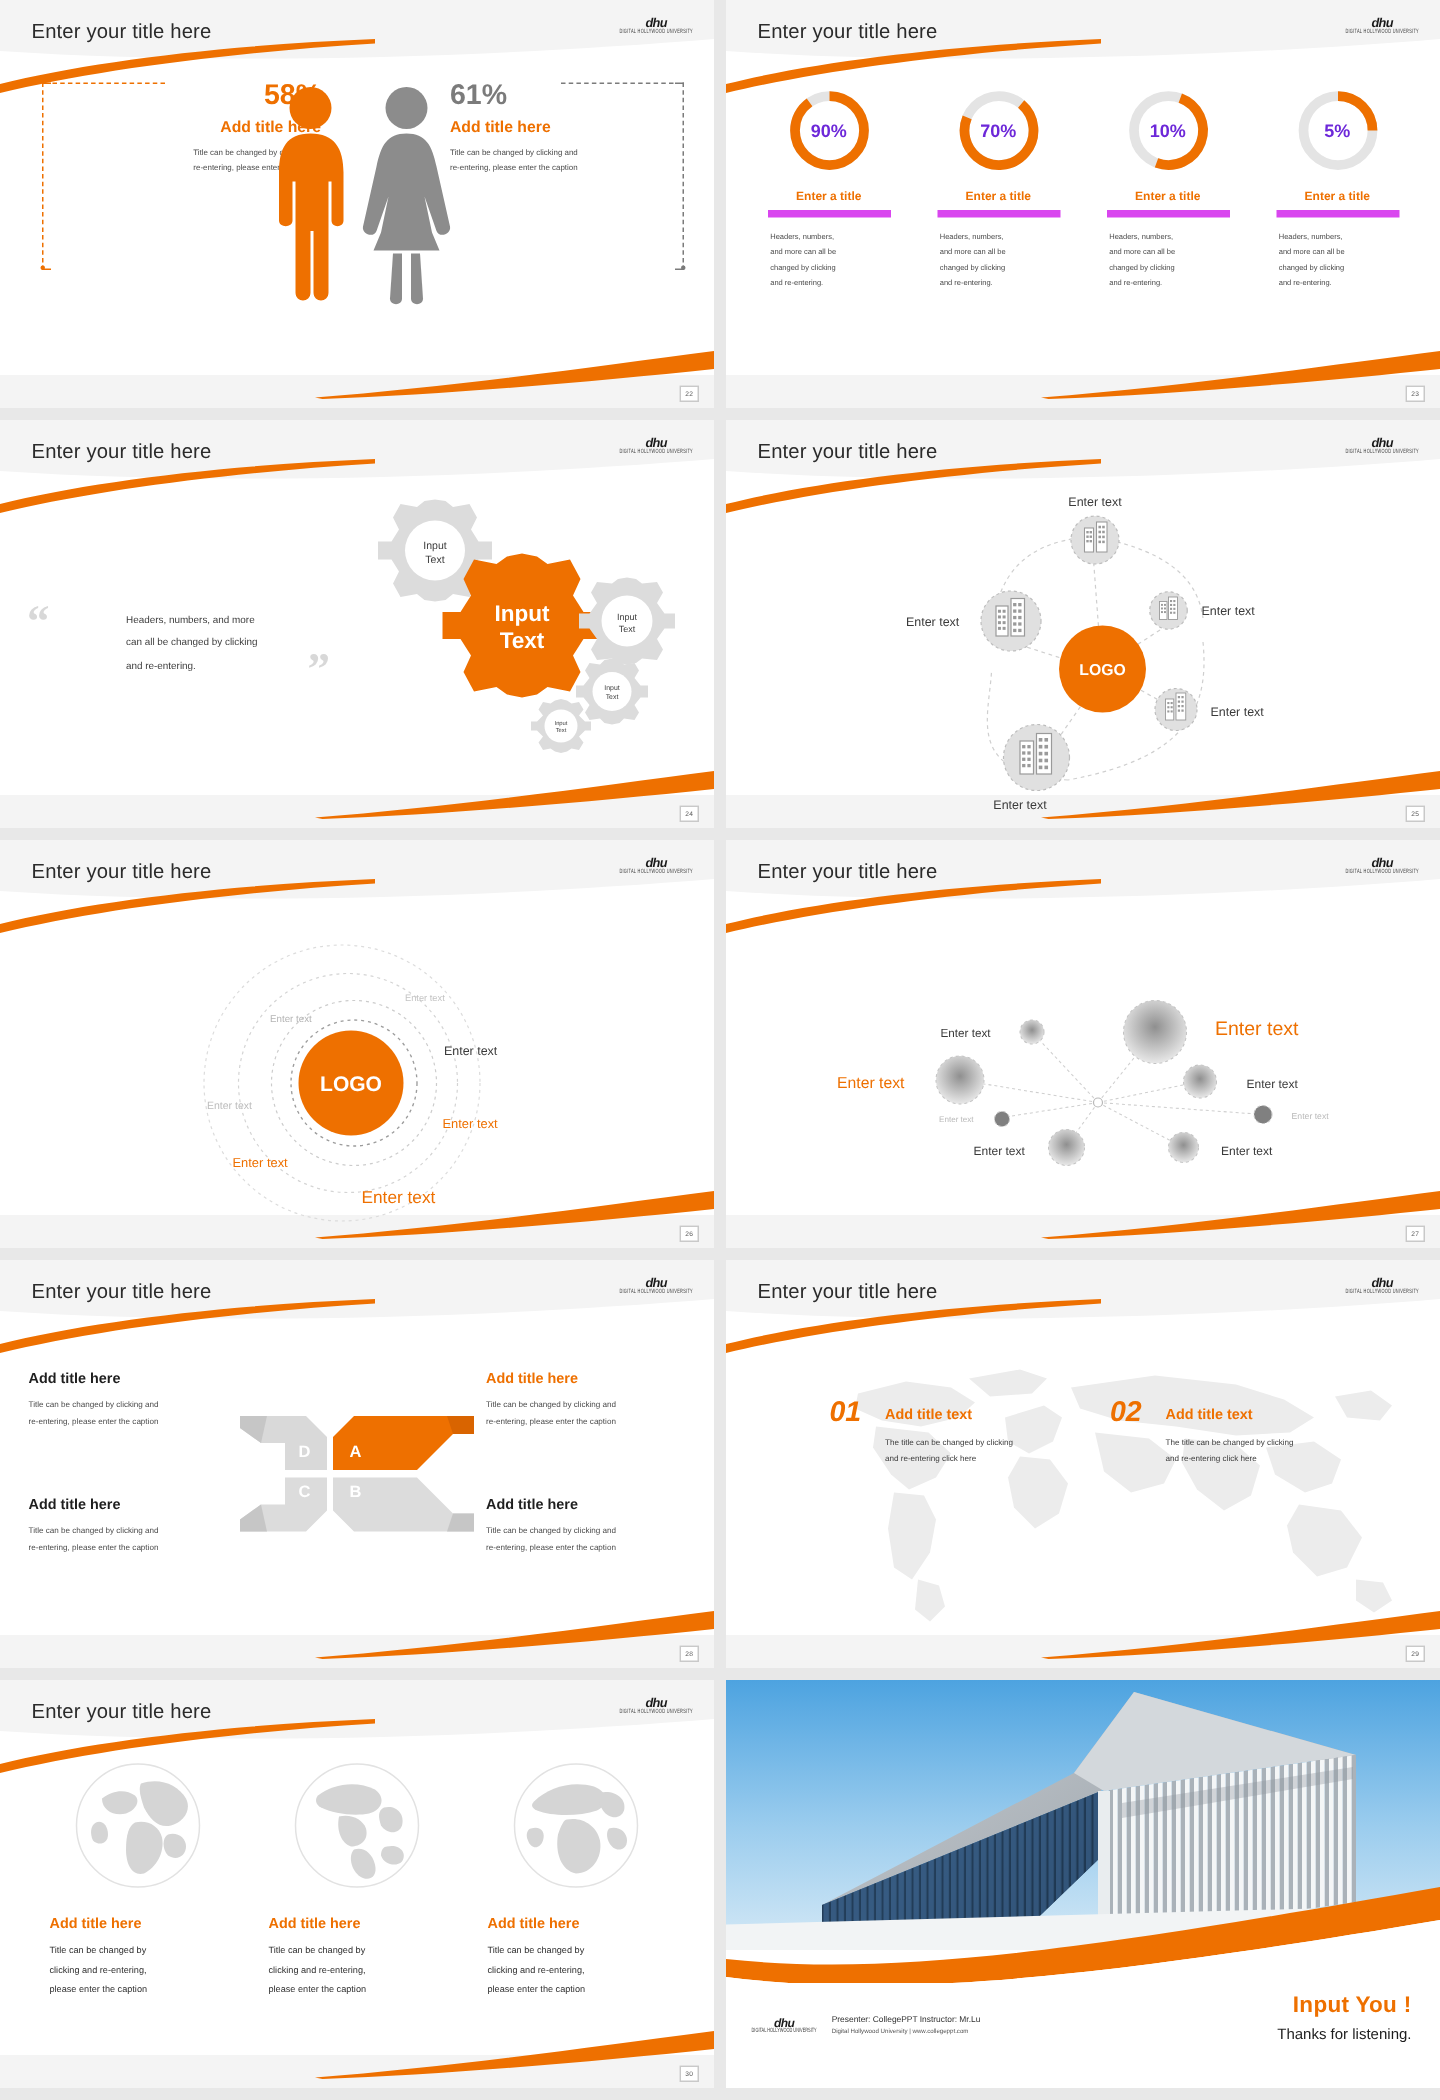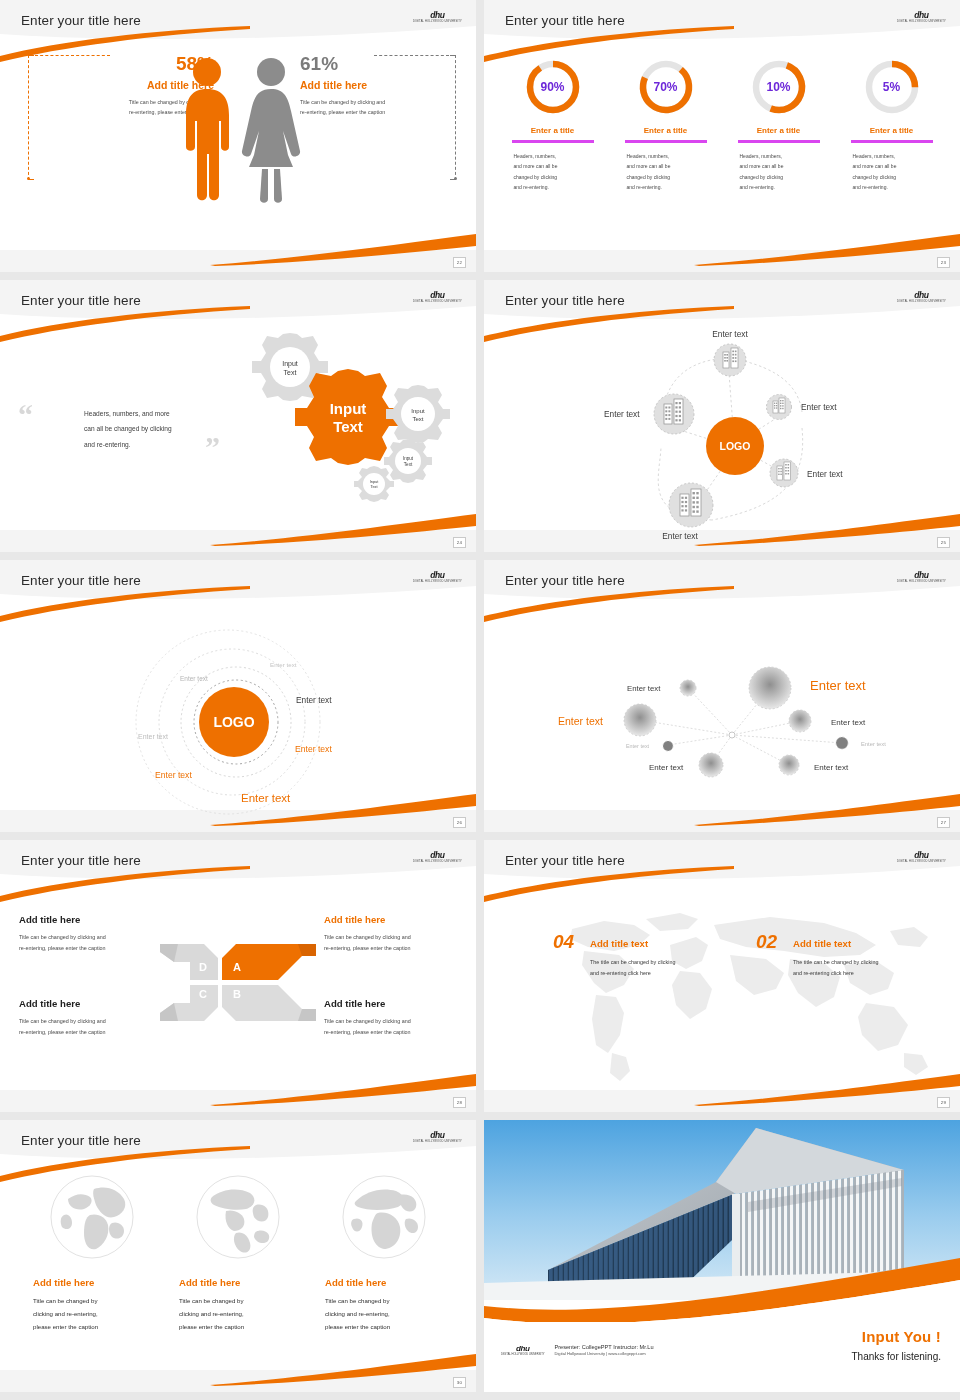--- a/index.html
+++ b/index.html
@@ -90,21 +90,21 @@
 
   
   .rings { position:absolute; left:0; top:58px; width:100%;
            display:flex; justify-content:center; gap:31px; }
   .ringcol { width:82px; text-align:center; }
   .ringwrap { width:58px; height:58px; margin:0 auto 10px; position:relative; }
   .ringwrap svg { display:block; }
   .ringval { position:absolute; inset:0; display:flex; align-items:center; justify-content:center;
              font-size:12px; font-weight:bold; color:#6d28d9; }
   .ringtitle { font-size:8px; font-weight:bold; color:#EE7000; padding-bottom:5px;
-               border-bottom:3px solid #d946ef; margin-bottom:8px; }
+               border-bottom:5px solid #d946ef; margin-bottom:8px; }
   .ringtxt { font-size:5px; color:#4a4a4a; line-height:2.05; text-align:left; padding-left:2px; }
 
   
   .quote-mark { position:absolute; font-family:"Liberation Serif", serif;
                 font-size:30px; color:#d8d8d8; font-weight:bold; line-height:1; }
   .q-open { left:18px; top:120px; }
   .q-close{ left:205px; top:152px; }
   .quote-txt { position:absolute; left:84px; top:126px; width:130px;
                font-size:6.6px; color:#3d3d3d; line-height:2.35; }
   .gearzone { position:absolute; left:222px; top:44px; width:250px; height:185px; }
@@ -126,21 +126,21 @@
 
   
   .mapbg { position:absolute; left:0; top:45px; width:100%; height:210px; opacity:1; }
   .numblk { position:absolute; top:98px; }
   .numblk .num { font-size:19px; font-weight:bold; font-style:italic; color:#EE7000;
                  position:absolute; left:0; top:-6px; line-height:1; }
   .numblk .tt { font-size:9.6px; font-weight:bold; color:#EE7000; margin-bottom:8px; }
   .numblk .dd { font-size:5.4px; color:#3a3a3a; line-height:2.0; }
   .numblk .inner { margin-left:37px; width:140px; }
   .n01 { left:69px; }
-  .n02 { left:272px; }
+  .n02 { left:256px; }
 
   
   .globes { position:absolute; left:0; top:55px; width:100%;
             display:flex; justify-content:center; gap:28px; }
   .gcol { width:118px; }
   .gcol .gwrap { width:84px; height:84px; margin:0 auto 18px; }
   .gcol .gh { font-size:9.6px; font-weight:bold; color:#EE7000; margin-bottom:7px; }
   .gcol .gp { font-size:6.1px; color:#2f2f2f; line-height:2.1; }
 
   
@@ -808,21 +808,21 @@
           <path d="M306,74 L340,78 L356,92 L350,112 L332,122 L314,108 L304,90 Z"></path>
           <path d="M360,80 L392,76 L410,88 L404,104 L386,110 L366,98 Z"></path>
           <path d="M382,118 L410,122 L424,140 L414,160 L394,166 L378,150 L374,132 Z"></path>
           <path d="M420,168 L438,170 L444,182 L432,190 L420,182 Z"></path>
           <path d="M406,46 L430,42 L444,52 L436,62 L414,60 Z"></path>
           <path d="M162,34 L196,28 L214,34 L204,44 L176,46 Z"></path>
         </g>
       </svg>
 
       <div class="numblk n01">
-        <div class="num">04</div>
+        <div class="num">01</div>
         <div class="inner">
           <div class="tt">Add title text</div>
           <div class="dd">
             <div>The title can be changed by clicking</div>
               <div>and re-entering click here</div>
           </div>
         </div>
       </div>
       <div class="numblk n02">
         <div class="num">02</div>

